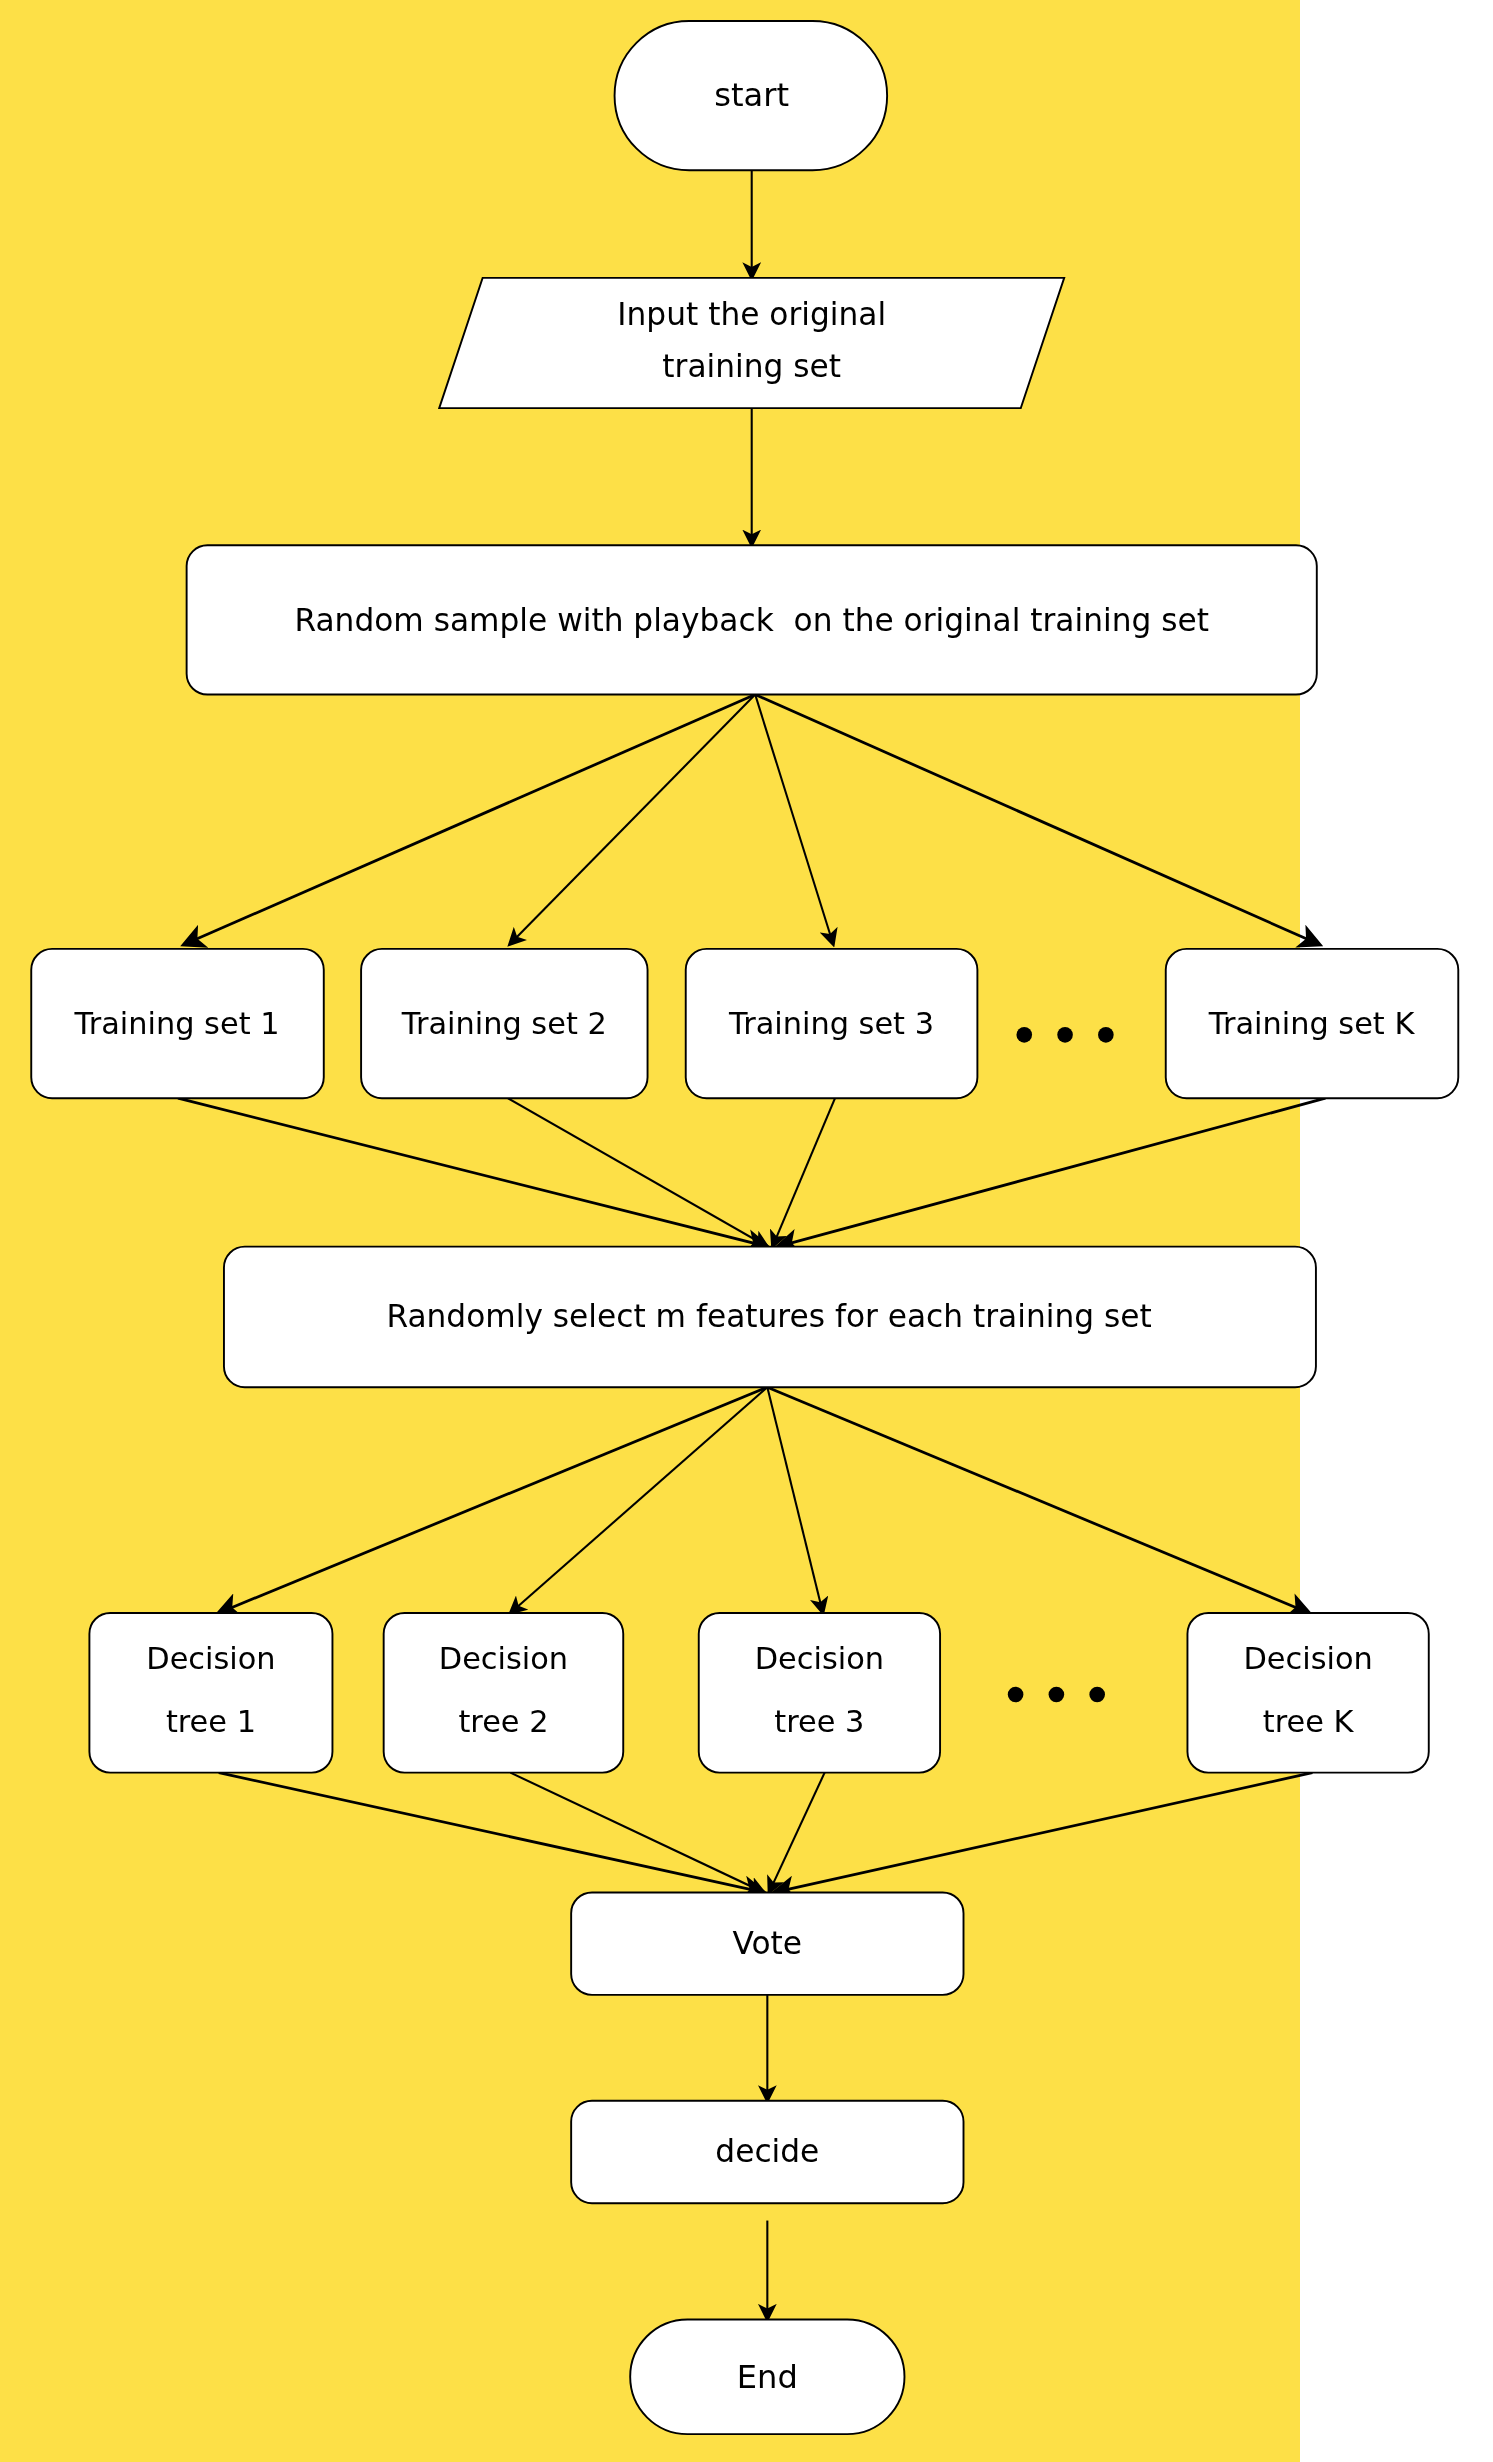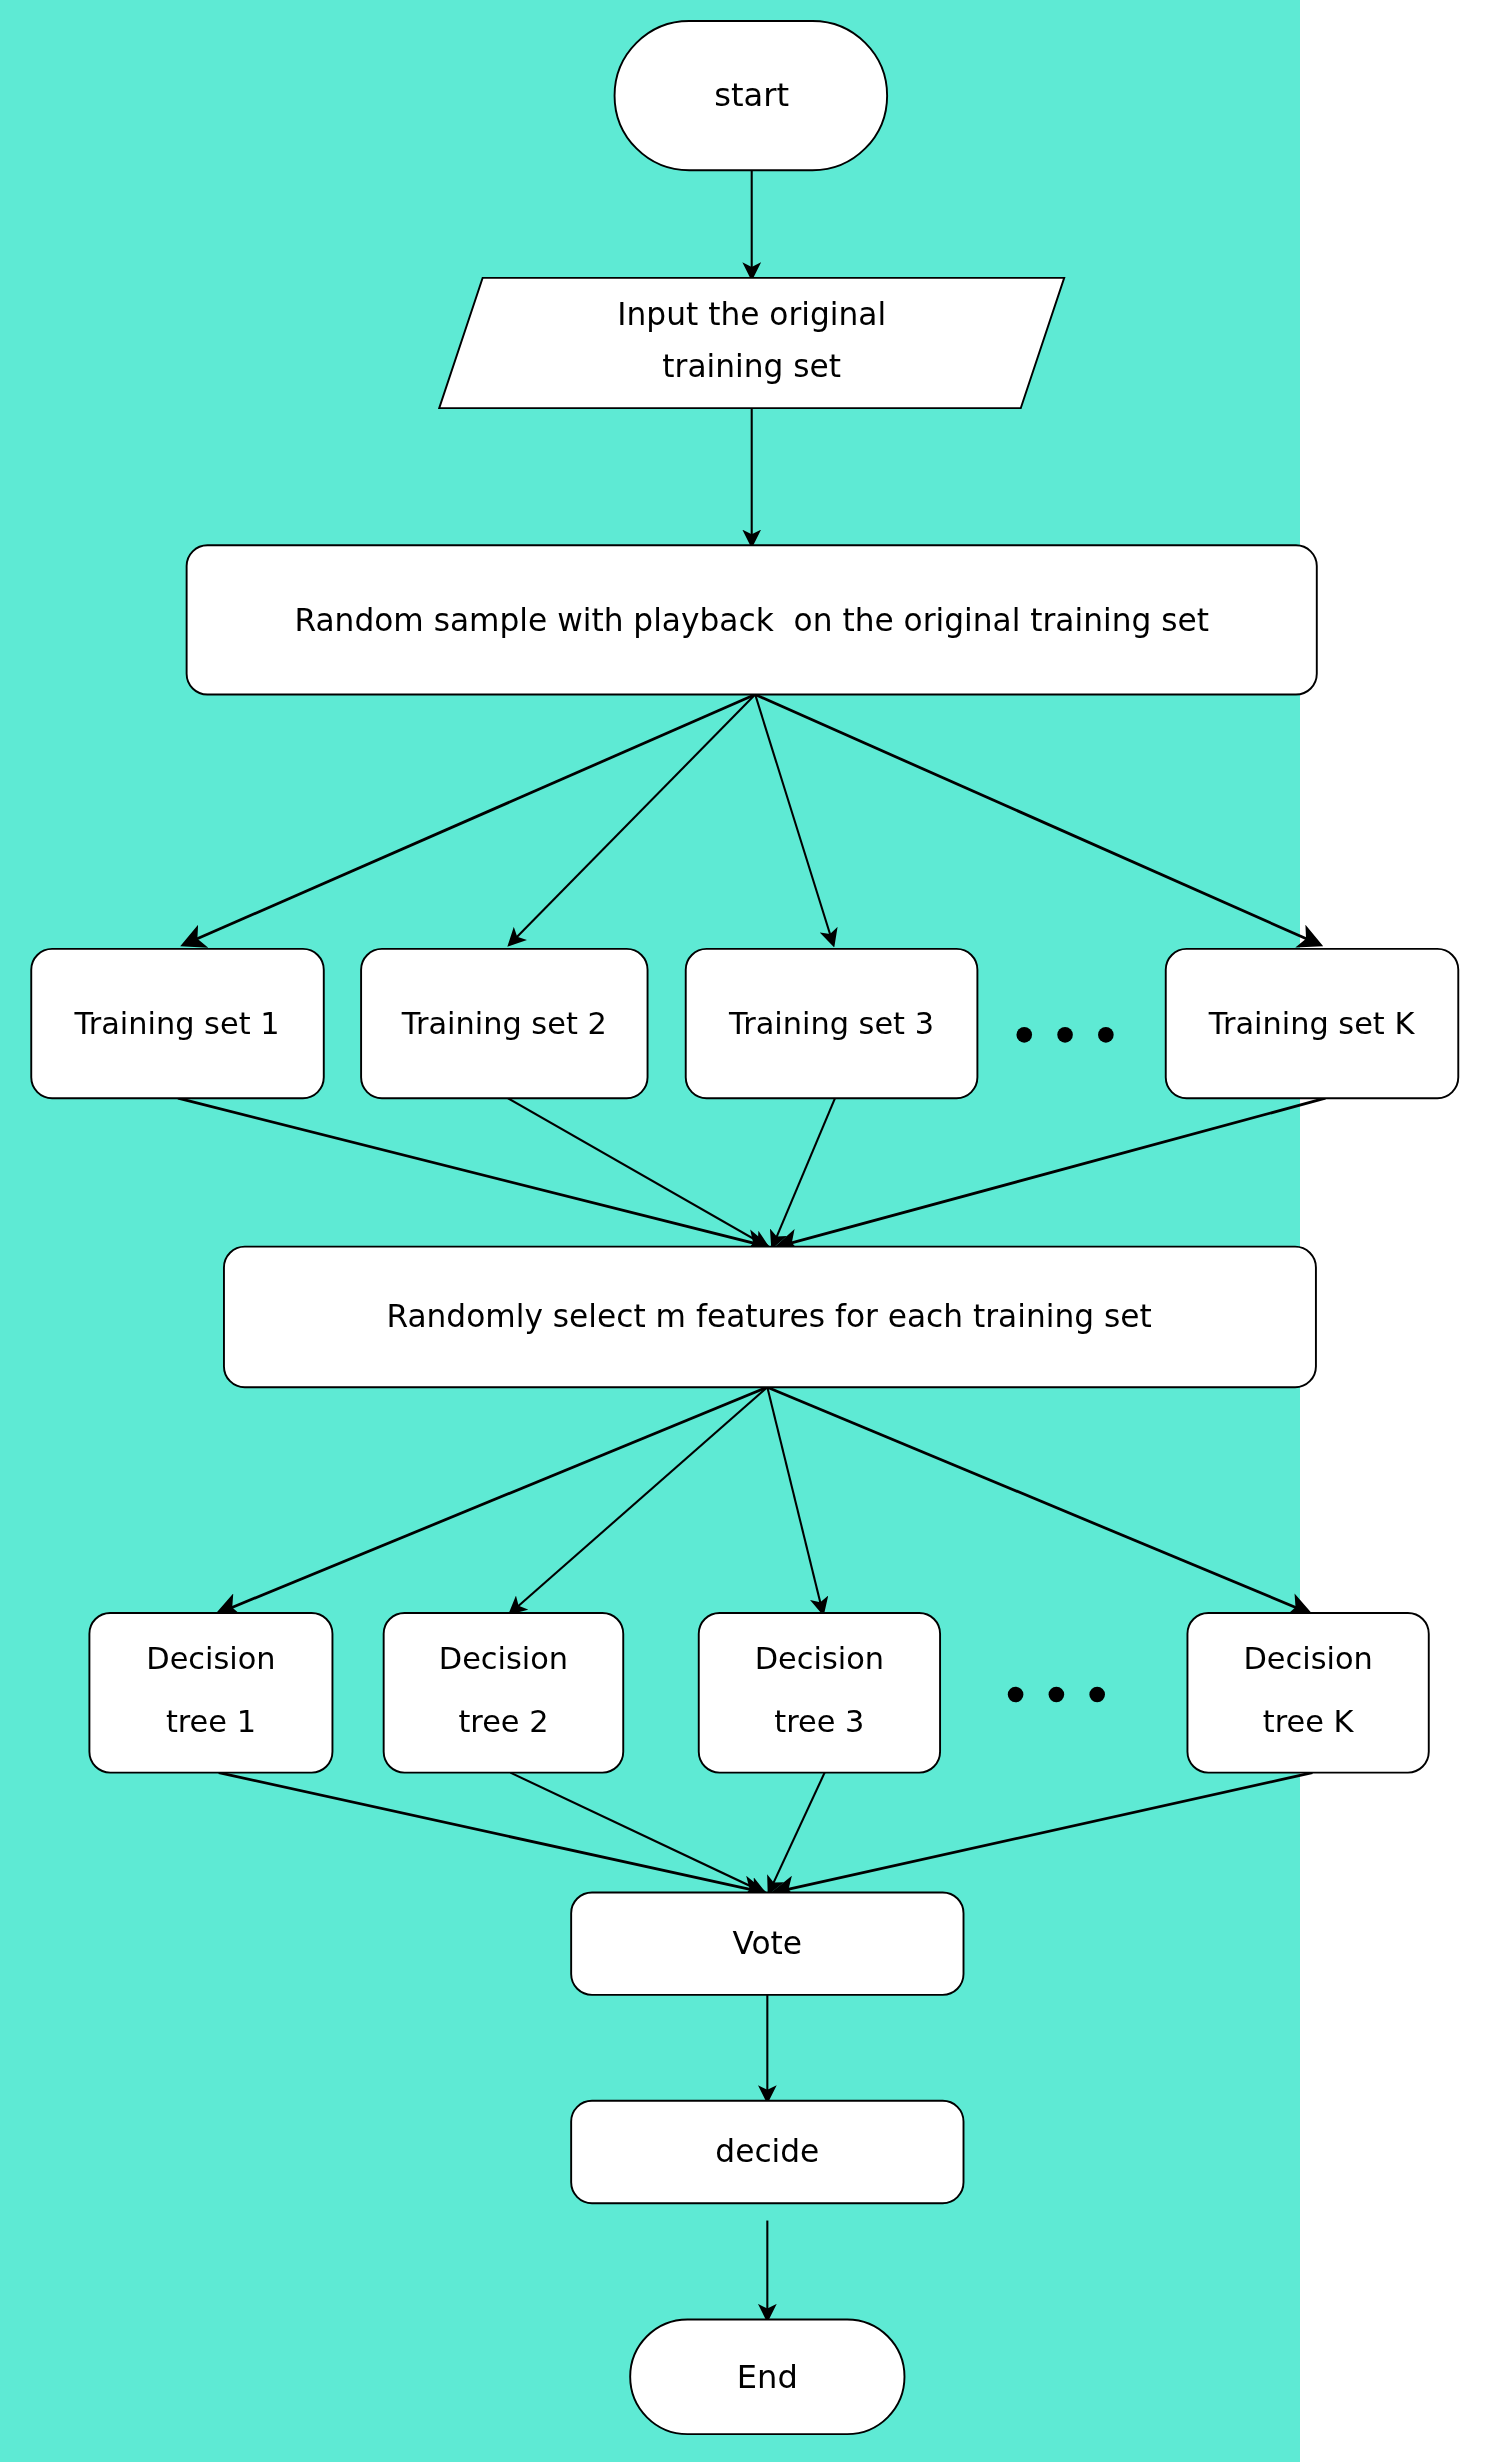--- a/index.html
+++ b/index.html
@@ -10,21 +10,21 @@
   body {
     width: 1493px;
     height: 2462px;
     font-family: "DejaVu Sans", "Liberation Sans", sans-serif;
     overflow: hidden;
   }
   #flowchart-root {
     position: relative;
     width: 1300px;
     height: 2462px;
-    background: #5eead4;
+    background: #fde047;
     text-align: center;
   }
   svg.canvas {
     position: absolute;
     top: 0;
     left: 0;
     width: 1493px;
     height: 2462px;
   }
   .node-shape {

